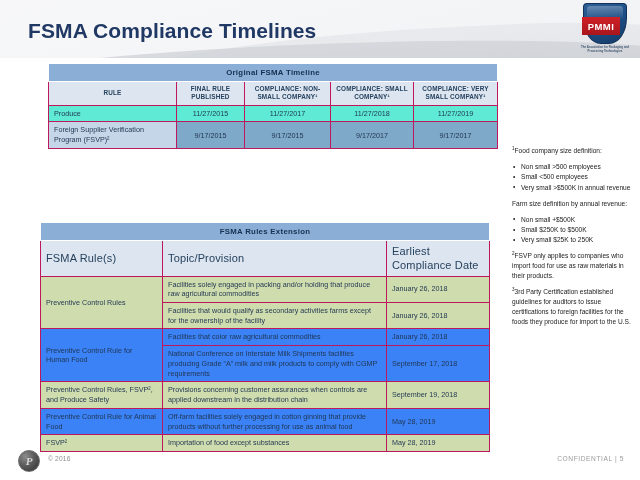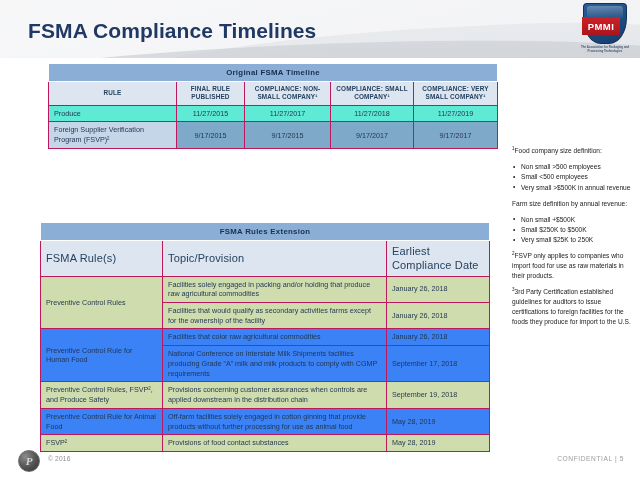--- a/index.html
+++ b/index.html
@@ -231,21 +231,21 @@
         <td class="green-row topiccell">Provisions concerning customer assurances when controls are applied downstream in the distribution chain</td>
         <td class="green-row topiccell">September 19, 2018</td>
       </tr>
       <tr>
         <td class="green-row2 rowlabel" rowspan="1">Preventive Control Rule for Animal Food</td>
         <td class="green-row2 topiccell">Off-farm facilities solely engaged in cotton ginning that provide products without further processing for use as animal food</td>
         <td class="green-row2 topiccell">May 28, 2019</td>
       </tr>
       <tr>
         <td class="green-row rowlabel" rowspan="1">FSVP²</td>
-        <td class="green-row topiccell">Provisions of food contact substances</td>
+        <td class="green-row topiccell">Importation of food except substances</td>
         <td class="green-row topiccell">May 28, 2019</td>
       </tr>
     </tbody>
 </table>
 
 <div id="notes">
     <p><span class="sup">1</span>Food company size definition:</p>
     <ul>
       <li>Non small &gt;500 employees</li>
       <li>Small &lt;500 employees</li>

